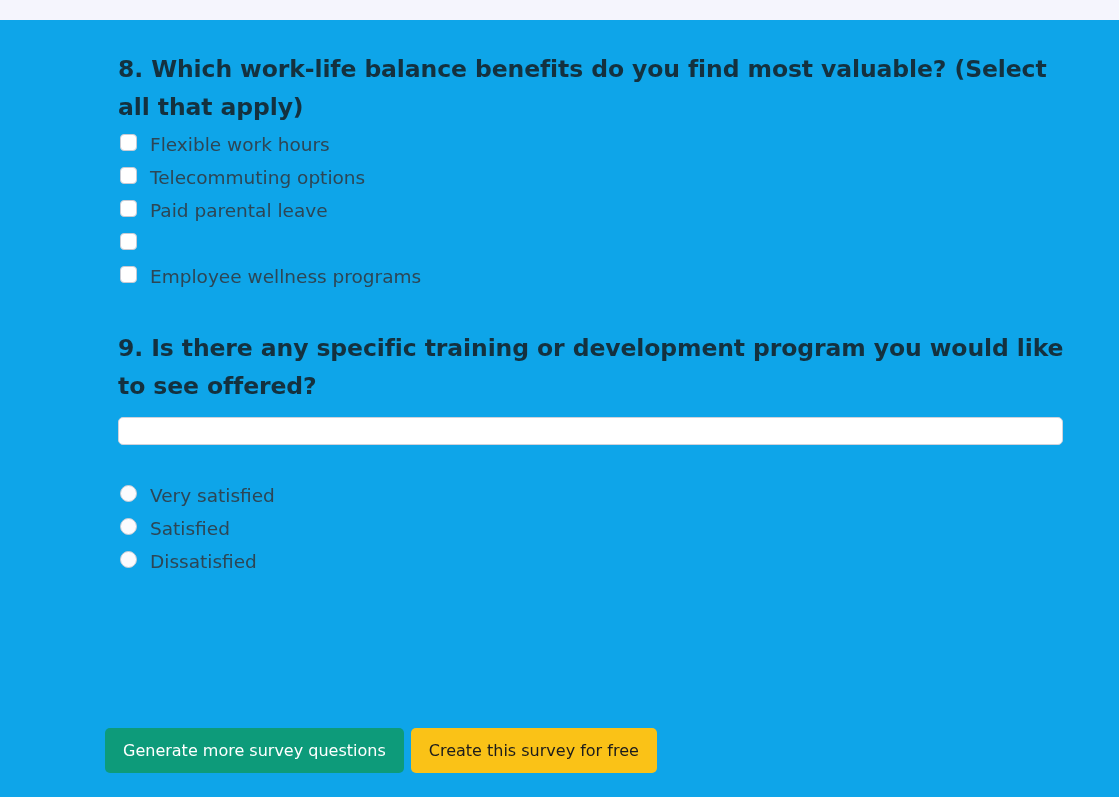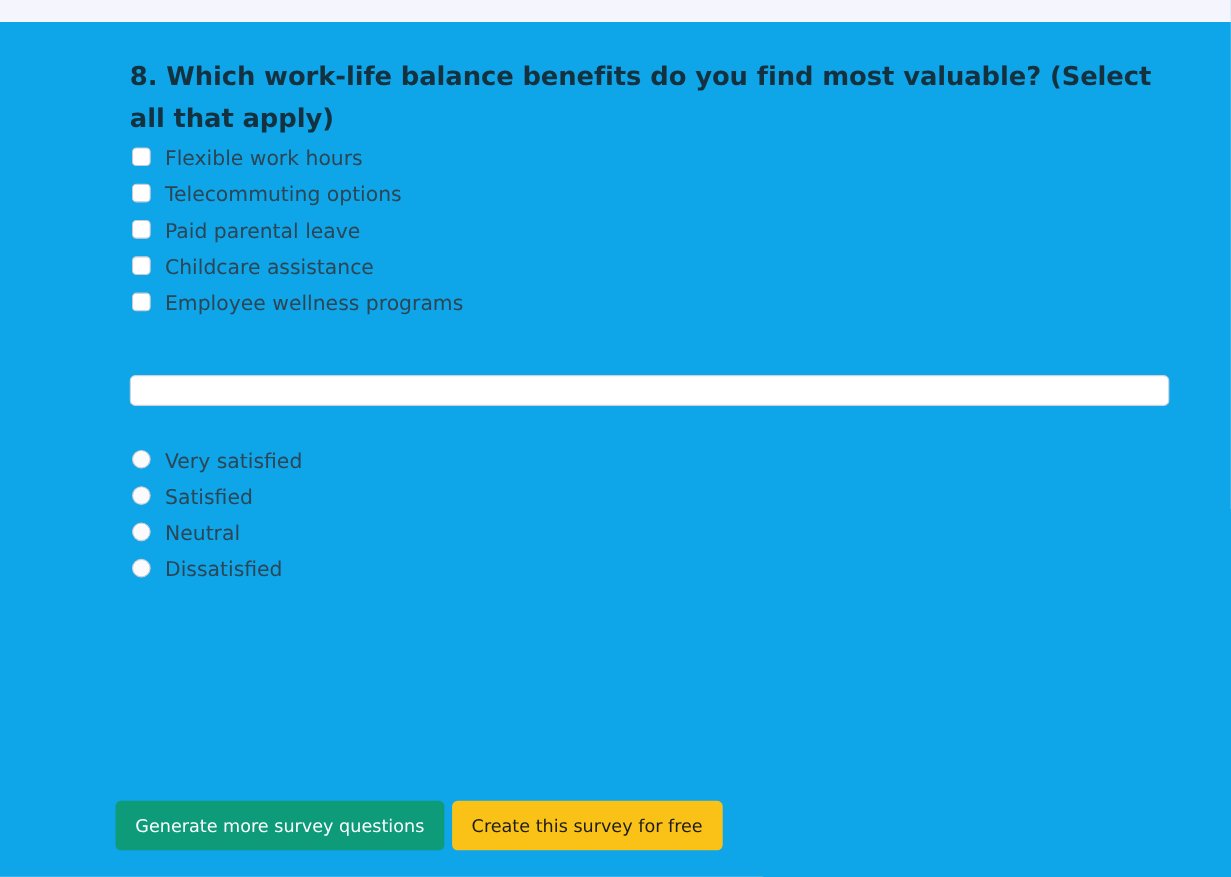--- a/index.html
+++ b/index.html
@@ -144,55 +144,51 @@
         <li class="option-row">
           <span class="box"></span>
           <span class="option-label">Telecommuting options</span>
         </li>
         <li class="option-row">
           <span class="box"></span>
           <span class="option-label">Paid parental leave</span>
         </li>
         <li class="option-row">
           <span class="box"></span>
-          <span class="option-label">Childcare assistance</span>
         </li>
         <li class="option-row">
           <span class="box"></span>
           <span class="option-label">Employee wellness programs</span>
         </li>
       </ul>
     </div>
 
     <div class="spacer-q8-q9"></div>
 
     <div class="question-block">
+      <div class="q-heading">9. Is there any specific training or development program you would like to see offered?</div>
       <div class="spacer-head-input"></div>
       <input class="text-input" type="text" placeholder="" style="">
     </div>
 
     <div class="spacer-q9-q10"></div>
 
     <div class="question-block">
       <div class="spacer-head-opts"></div>
       <ul class="options">
         <li class="option-row">
           <span class="circle"></span>
           <span class="option-label">Very satisfied</span>
         </li>
         <li class="option-row">
           <span class="circle"></span>
           <span class="option-label">Satisfied</span>
         </li>
         <li class="option-row">
           <span class="circle"></span>
-          <span class="option-label">Neutral</span>
-        </li>
-        <li class="option-row">
-          <span class="circle"></span>
           <span class="option-label">Dissatisfied</span>
         </li>
       </ul>
     </div>
 
   </div>
 
   <div class="actions">
     <button class="btn btn-generate">Generate more survey questions</button>
     <button class="btn btn-create">Create this survey for free</button>

